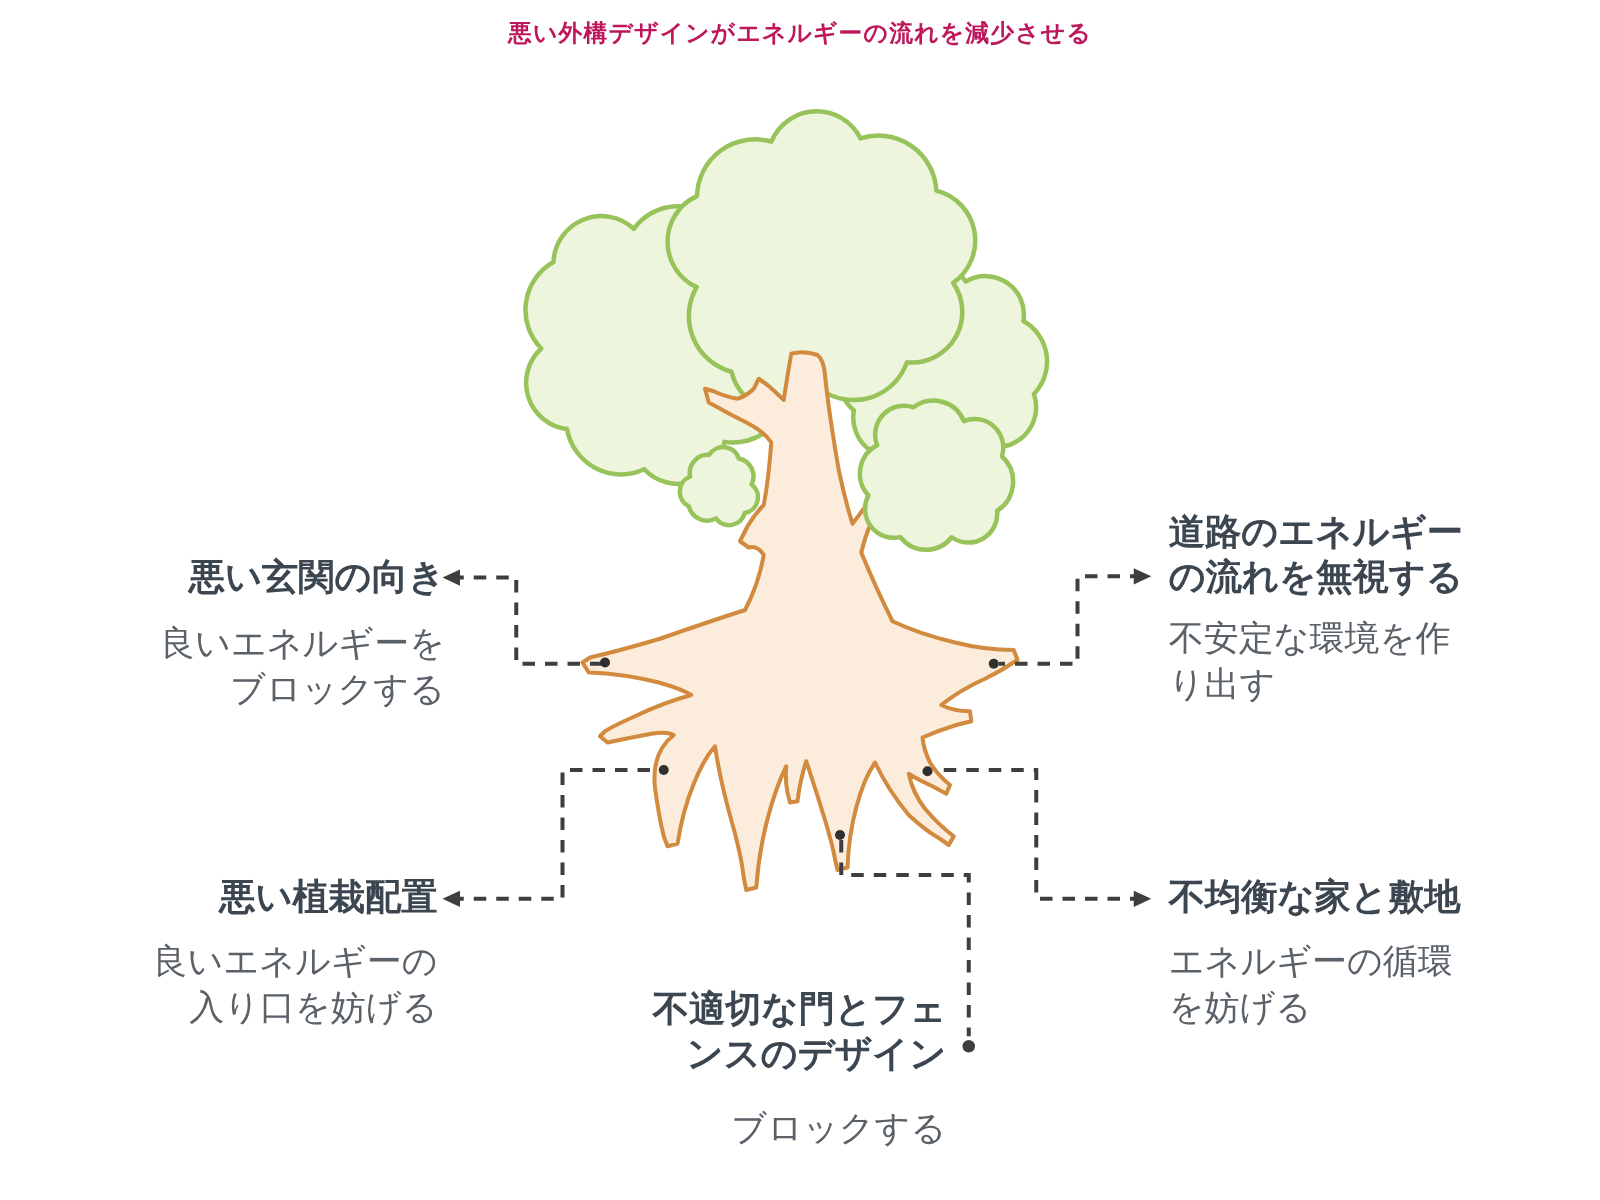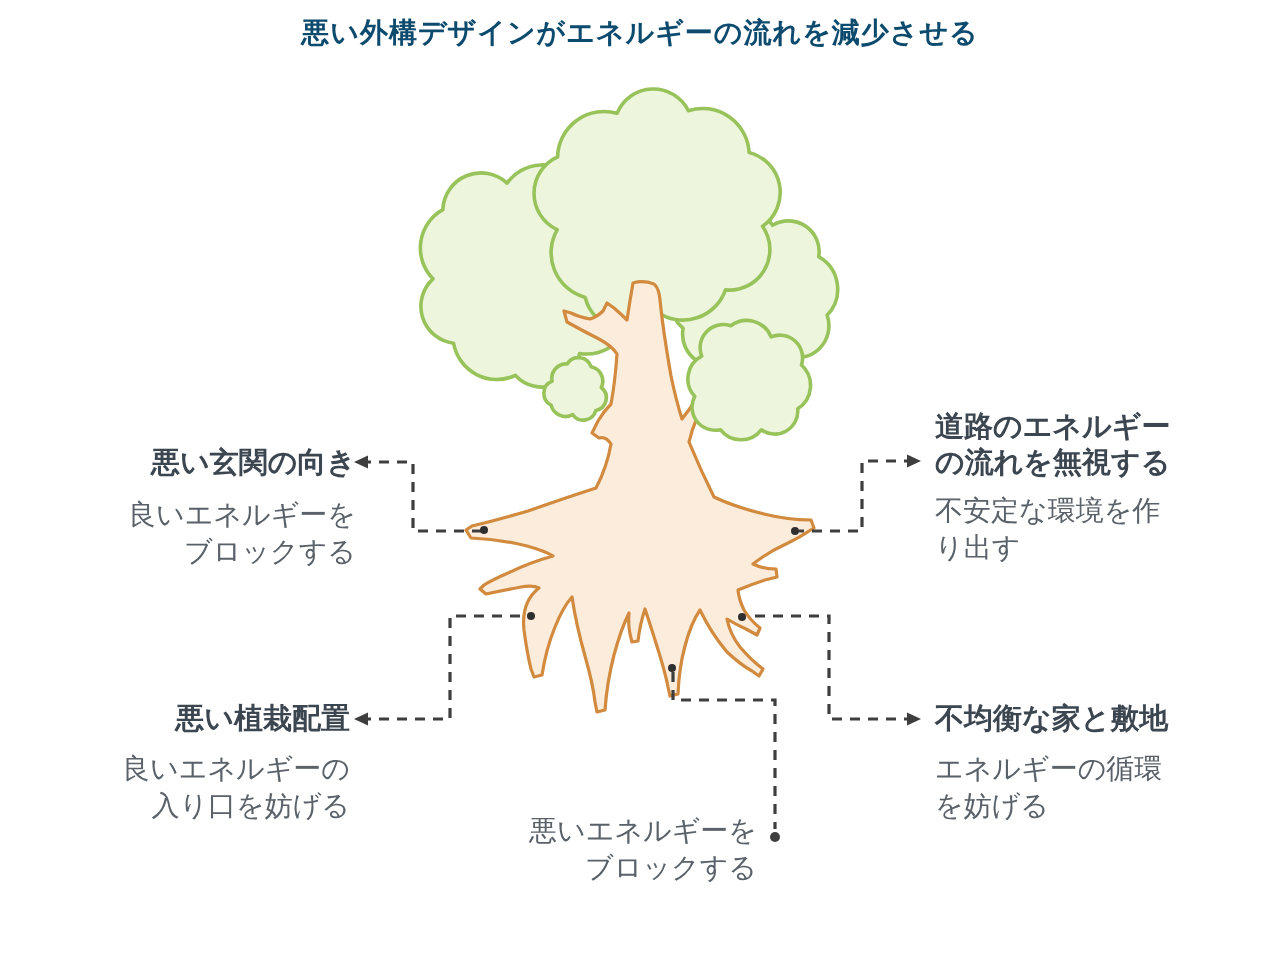--- a/index.html
+++ b/index.html
@@ -3,21 +3,21 @@
 <meta charset="utf-8">
 <style>
   html,body{margin:0;padding:0;background:#ffffff;}
   #stage{
     position:relative;width:1280px;height:960px;background:#ffffff;overflow:hidden;
     font-family:"Liberation Sans","DejaVu Sans",sans-serif;
   }
   #tree-svg{position:absolute;left:0;top:0;}
   #page-title{
     position:absolute;left:0;top:14px;width:1280px;text-align:center;
-    font-size:28px;font-weight:bold;color:#0c4a6e;letter-spacing:1px;
+    font-size:19px;font-weight:bold;color:#be185d;letter-spacing:1px;
   }
   .label{position:absolute;width:370px;}
   .label.right{text-align:right;}
   .label.left{text-align:left;}
   .lt{font-size:29px;font-weight:bold;color:#3c4650;line-height:36px;}
   .ld{font-size:28px;font-weight:normal;color:#5a6169;line-height:37px;}
   .ld.mt16{margin-top:16px;}
   .ld.mt12{margin-top:12px;}
   .ld.mt14{margin-top:14px;}
   .ld.mt22{margin-top:22px;}
@@ -126,23 +126,24 @@
   <div class="label right" style="top:700px;right:930px;">
     <div class="lt">悪い植栽配置</div>
     <div class="ld mt14">
       <div>良いエネルギーの</div>
       <div>入り口を妨げる</div>
     </div>
   </div>
 
   <div class="label right" style="top:790px;right:523px;">
     <div class="lt">
+      <div>不適切な門とフェ</div>
+      <div>ンスのデザイン</div>
     </div>
     <div class="ld mt22">
-      <div>悪いエネルギーを</div>
       <div>ブロックする</div>
     </div>
   </div>
 
   <div class="label left" style="top:700px;left:935px;">
     <div class="lt">不均衡な家と敷地</div>
     <div class="ld mt14">
       <div>エネルギーの循環</div>
       <div>を妨げる</div>
     </div>

